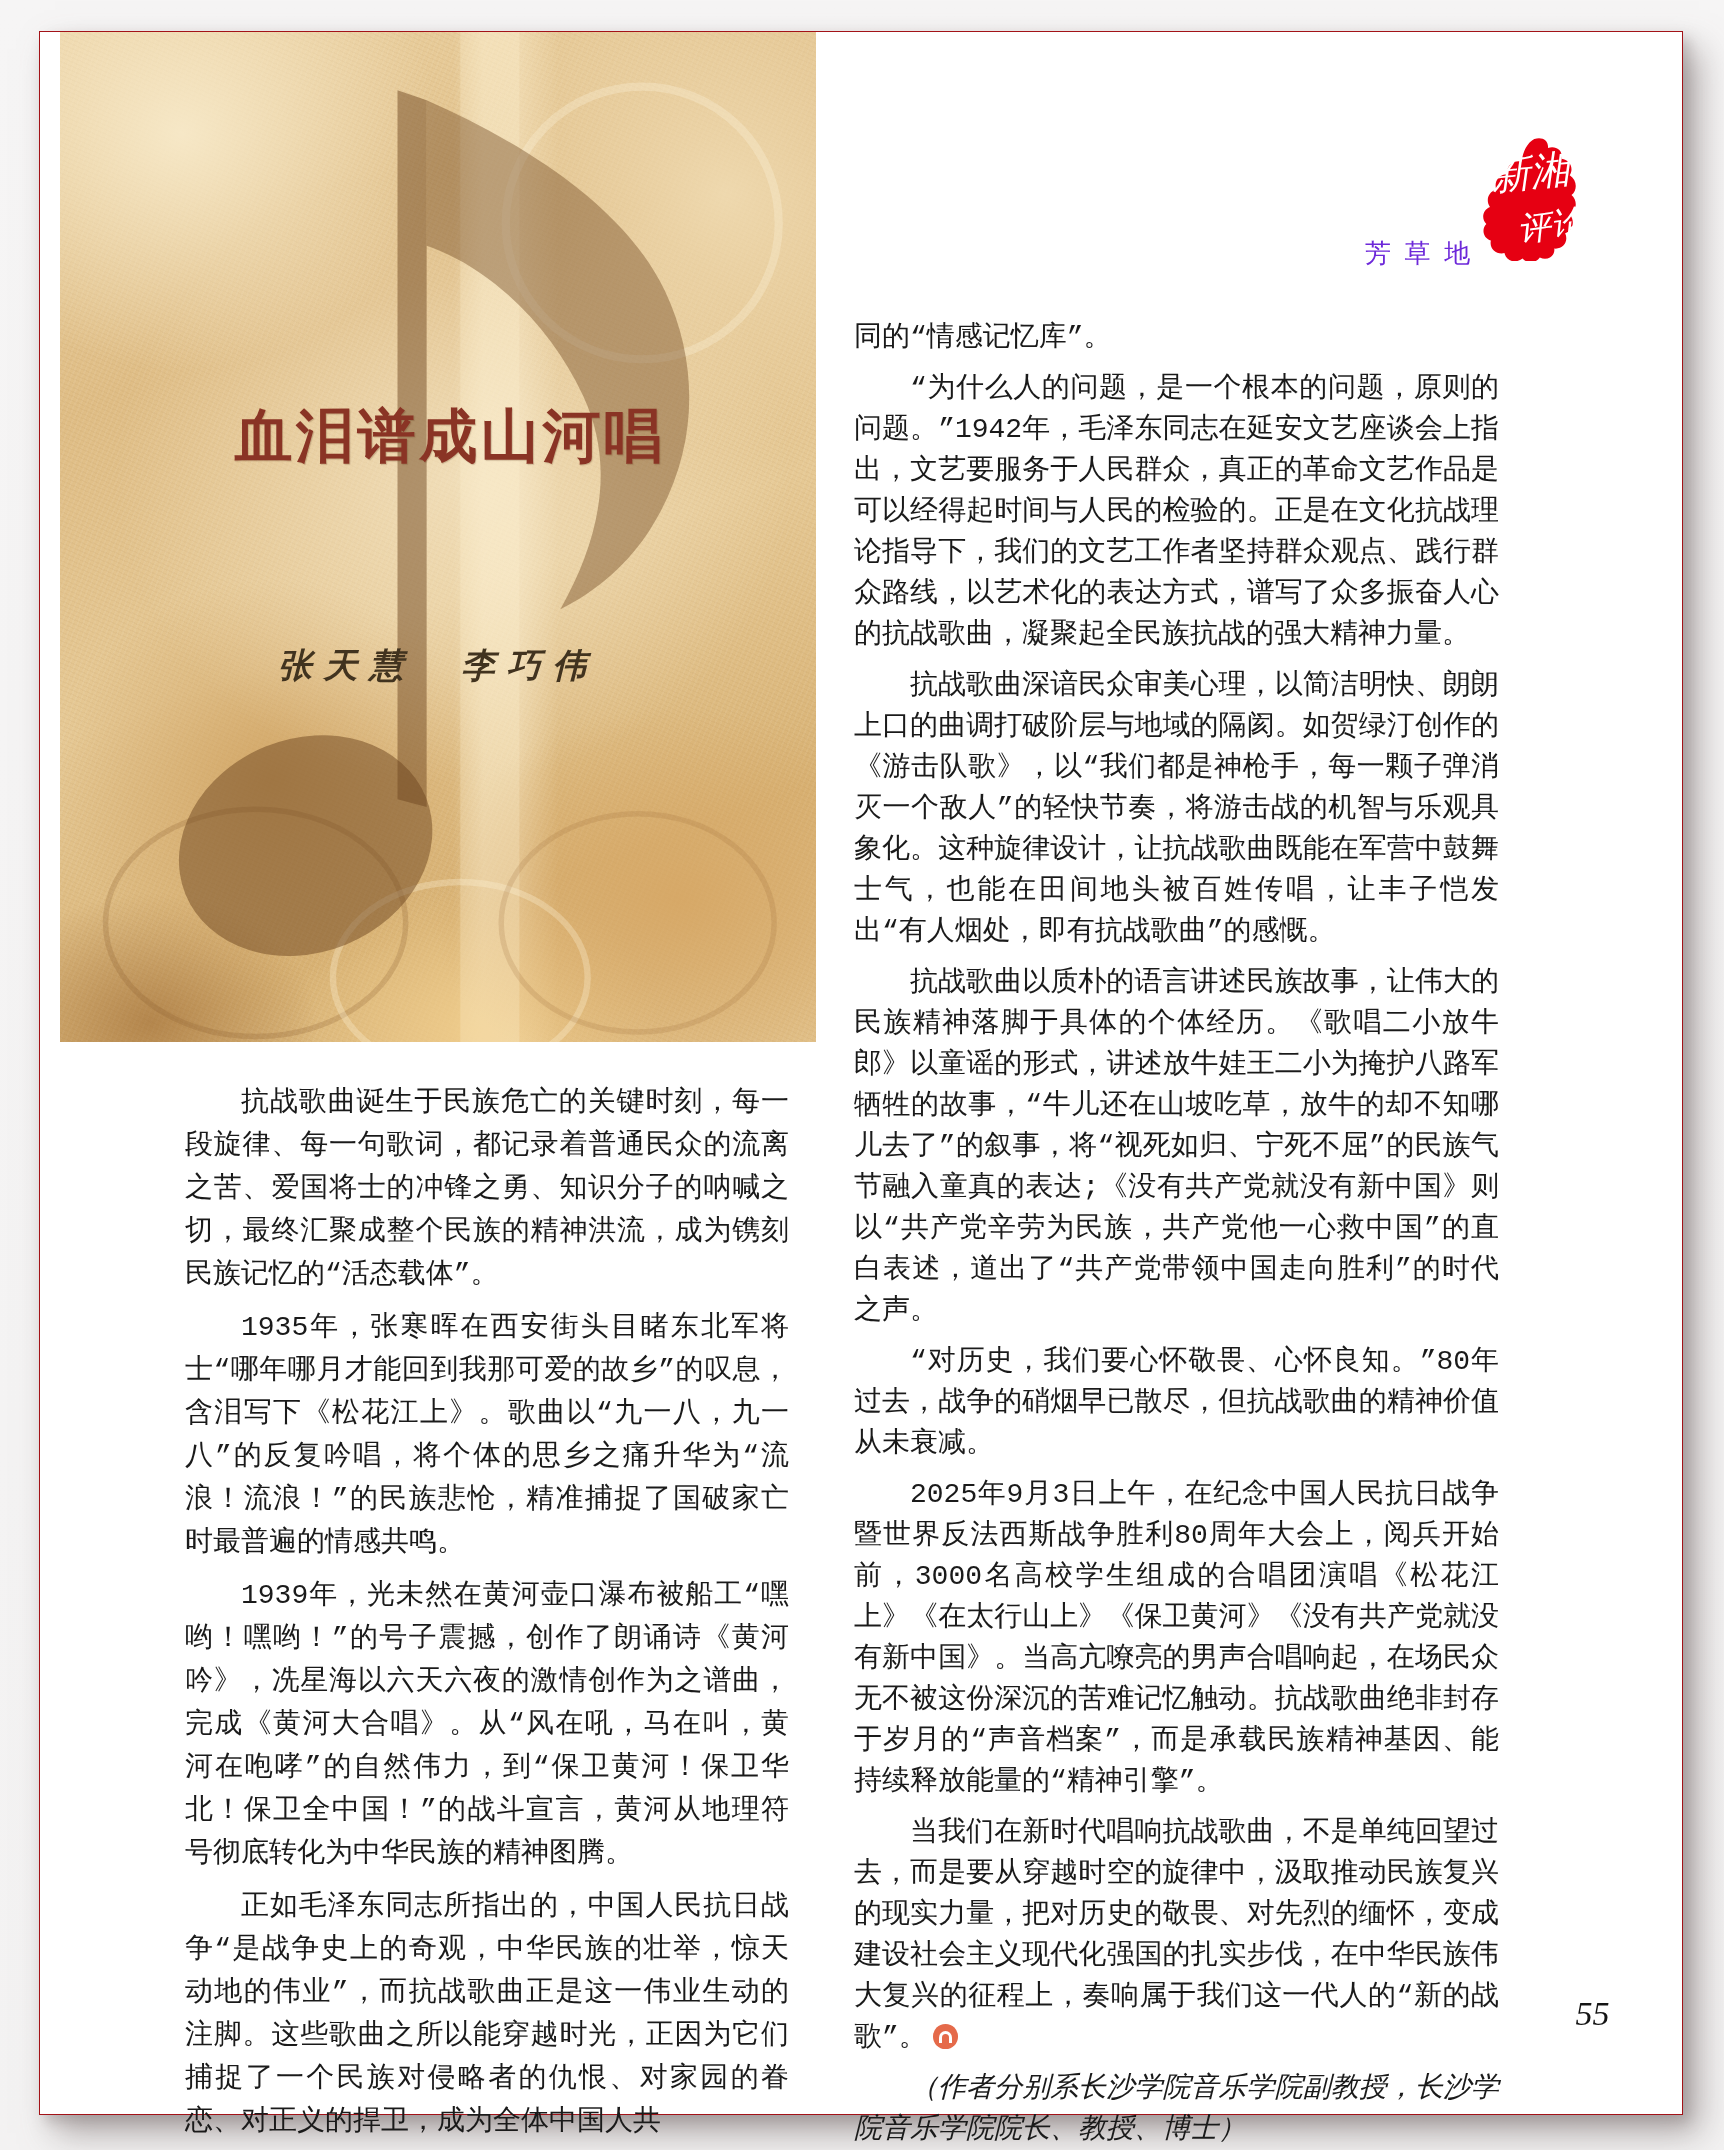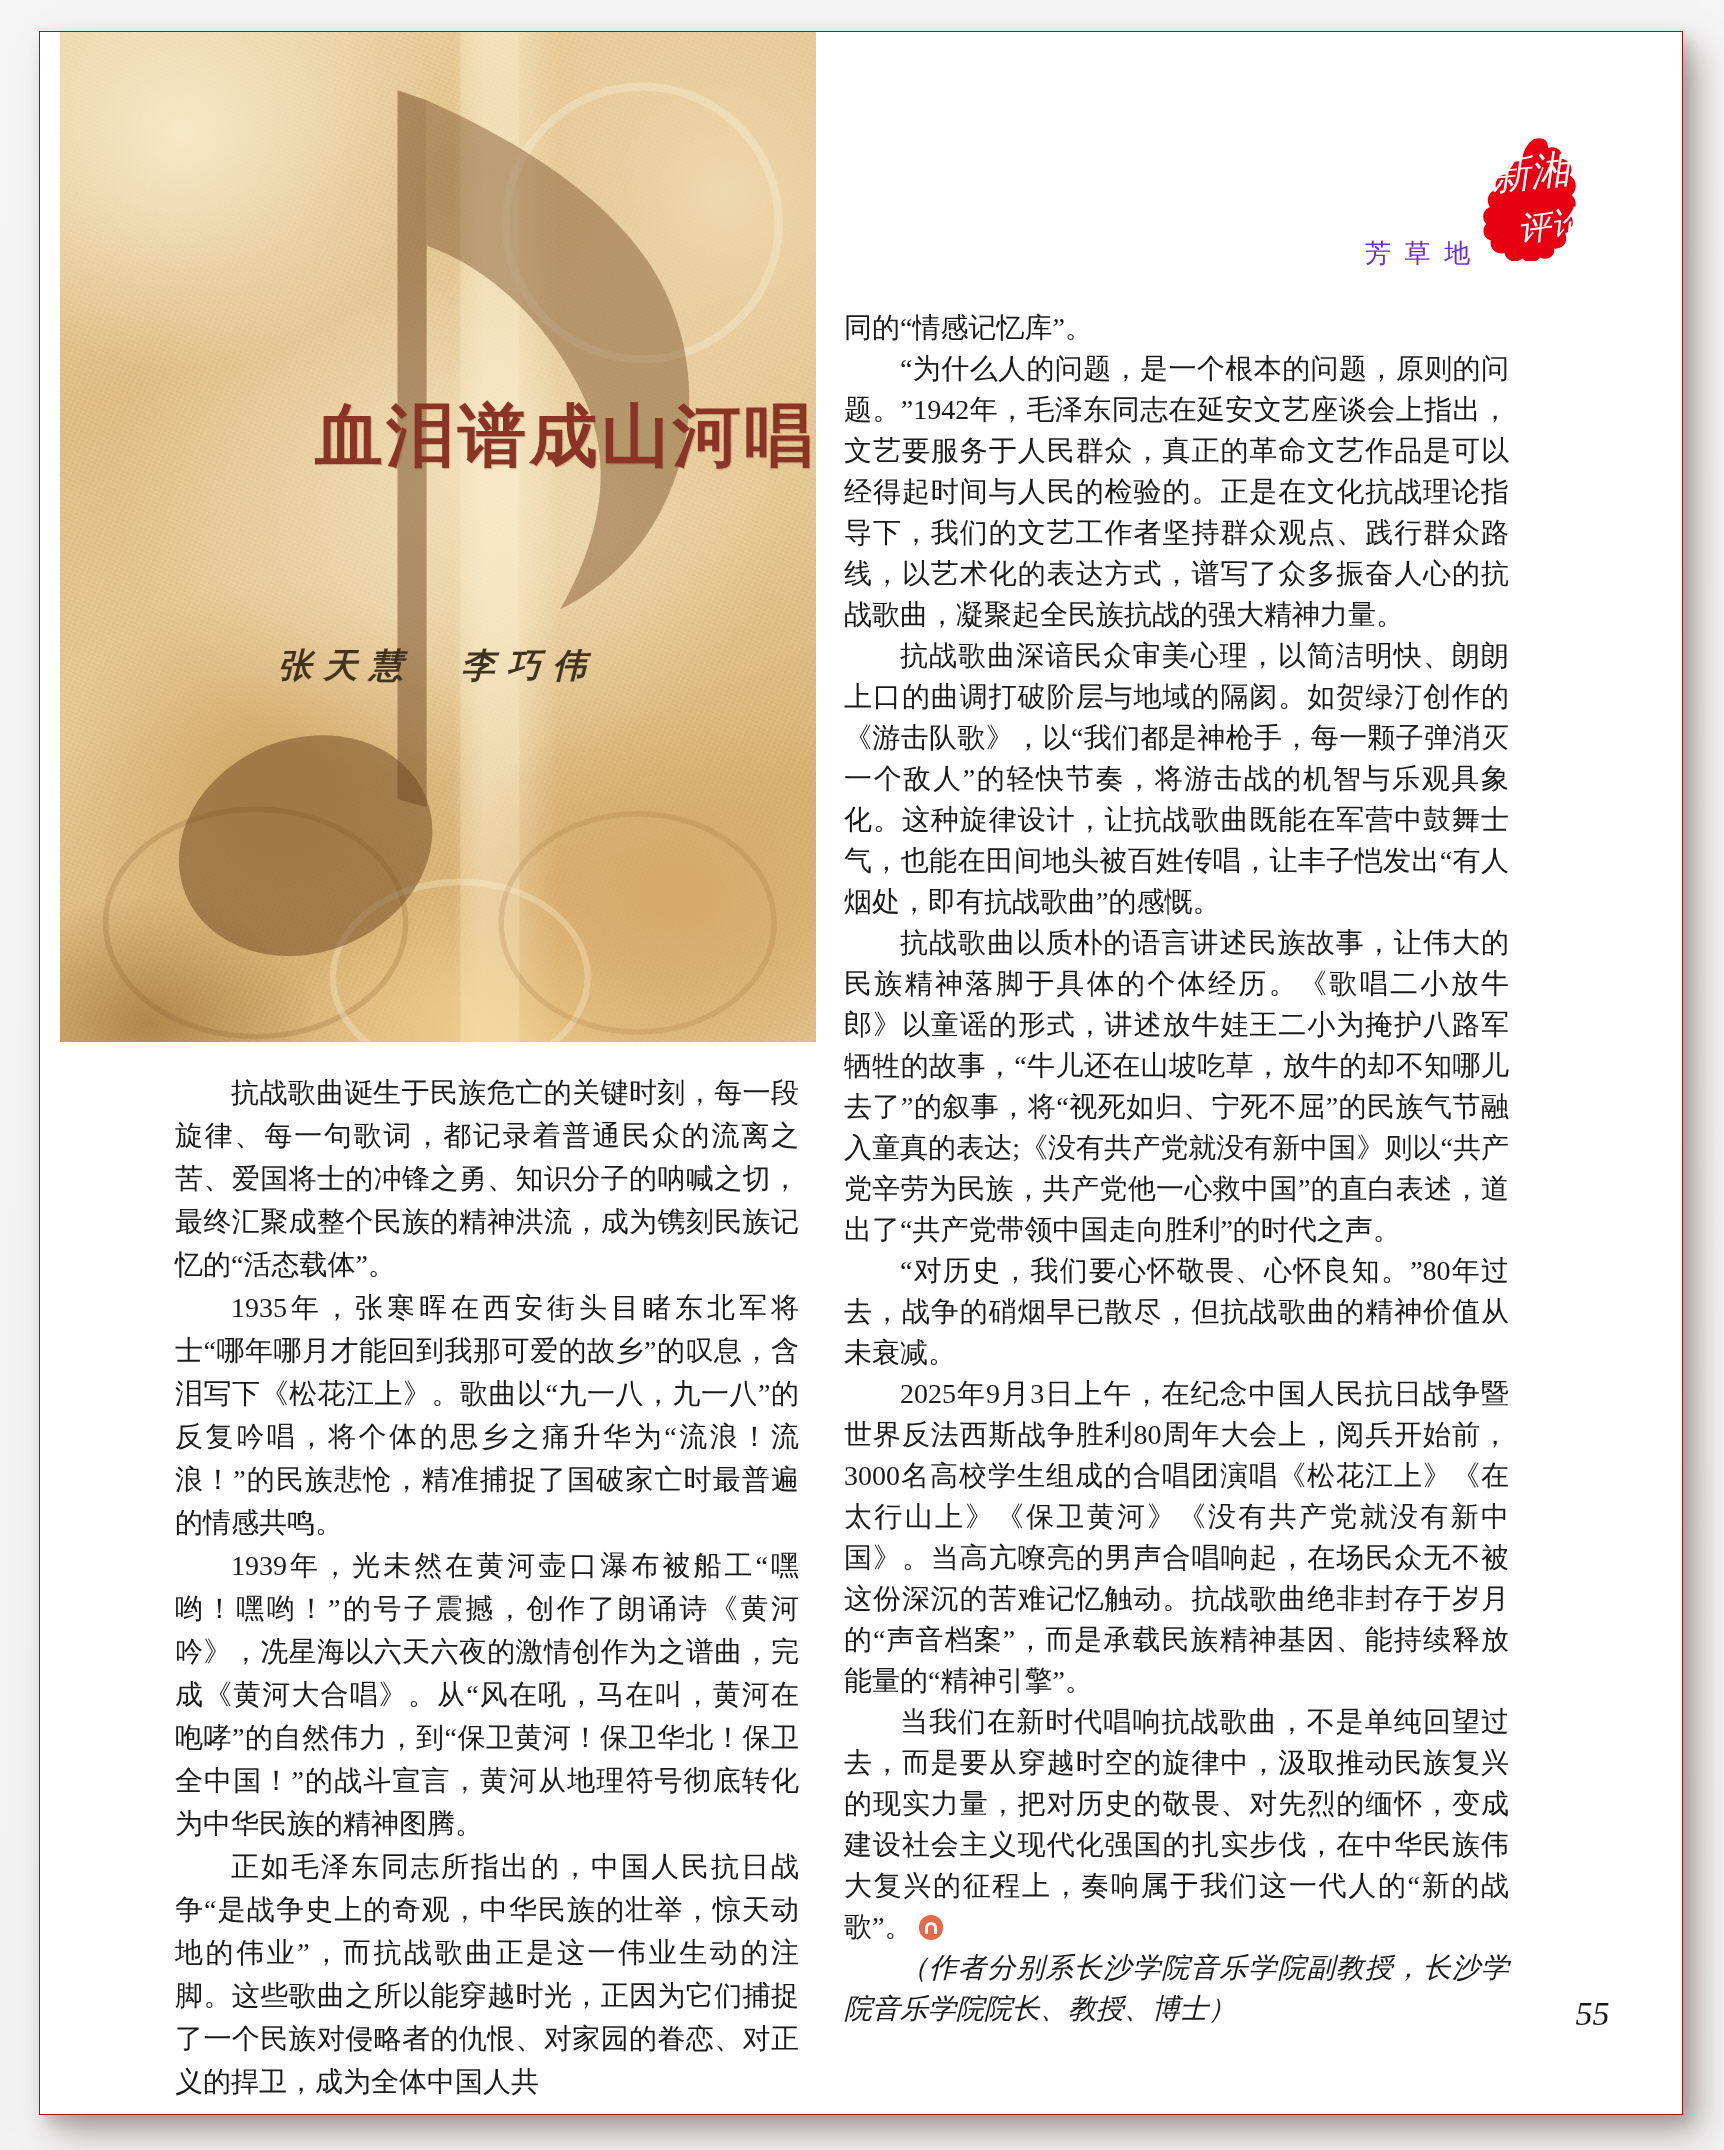--- a/index.html
+++ b/index.html
@@ -18,37 +18,37 @@
       radial-gradient(ellipse 68% 46% at 52% 44%, rgba(251,241,216,0.55), rgba(251,241,216,0) 66%),
       radial-gradient(ellipse 46% 32% at 28% 74%, rgba(205,158,92,0.75), rgba(205,158,92,0) 62%),
       radial-gradient(ellipse 52% 30% at 82% 86%, rgba(214,166,100,0.85), rgba(214,166,100,0) 64%),
       radial-gradient(ellipse 38% 22% at 12% 98%, rgba(150,98,44,0.55), rgba(150,98,44,0) 58%),
       radial-gradient(ellipse 40% 24% at 55% 99%, rgba(240,205,140,0.9), rgba(240,205,140,0) 62%),
       linear-gradient(90deg, rgba(255,244,216,0) 52%, rgba(255,244,216,0.38) 56%, rgba(255,244,216,0.38) 61%, rgba(255,244,216,0) 66%),
       repeating-linear-gradient(115deg, rgba(255,255,255,0.05) 0 1.8px, rgba(0,0,0,0) 1.8px 5px),
       repeating-linear-gradient(23deg, rgba(140,95,45,0.05) 0 1.4px, rgba(0,0,0,0) 1.4px 4.1px),
       linear-gradient(160deg,#ecd3a4 0%,#dfbd85 30%,#e6c995 55%,#d8b274 80%,#e2c28b 100%);}
   .note-svg{position:absolute;left:0;top:0;width:100%;height:100%;}
-  .art-title{position:absolute;left:0;right:0;top:356px;text-align:right;
+  .art-title{position:absolute;left:0;right:0;top:356px;text-align:center;
     font-family:"DejaVu Sans","Liberation Sans",sans-serif;font-weight:bold;
-    font-size:68px;line-height:96px;letter-spacing:3.6px;color:#8a3425;
+    font-size:58px;line-height:96px;letter-spacing:3.6px;color:#8a3425;
     text-shadow:0.9px 1.4px 0.9px rgba(90,50,25,0.25);padding-left:24px;}
   .art-authors{position:absolute;left:0;right:0;top:611px;text-align:center;
     font-style:italic;font-weight:bold;font-size:34px;letter-spacing:11.8px;color:#41331f;}
   
   .masthead{position:absolute;left:1440px;top:104px;width:111px;height:125px;}
   .masthead svg{width:100%;height:100%;}
   .section-label{position:absolute;left:1325px;top:204px;width:120px;
     font-family:"DejaVu Sans","Liberation Sans",sans-serif;font-weight:normal;
     font-size:26px;letter-spacing:13.6px;color:#6d28d9;white-space:nowrap;}
   
   .col{position:absolute;color:#1a1a1a;text-align:justify;text-justify:inter-character;}
   .col-left{left:135px;top:1039px;width:624px;font-size:28px;line-height:43px;}
   .col-right{left:804px;top:275px;width:665px;font-size:28px;line-height:41px;}
-  .para{margin:0;text-indent:2em;}
+  .para{margin:10px;text-indent:2em;font-family:Liberation Mono, monospace;}
   .para.no-indent{text-indent:0;}
   .para.kai{font-style:italic;}
   .end-mark{display:inline-block;width:24.6px;height:24.6px;border-radius:50%;background:#e56a4a;
     vertical-align:-3.6px;margin-left:6.4px;position:relative;}
   .end-mark-glyph{position:absolute;left:5.9px;top:6.8px;width:12.7px;height:11.8px;
     border:3.2px solid #fff;border-bottom:none;border-radius:6.8px 6.8px 0 0;box-sizing:border-box;}
   
   .page-number{position:absolute;left:1500px;top:1963px;width:105px;text-align:center;
     font-style:italic;font-size:34px;color:#141414;}
 </style>

